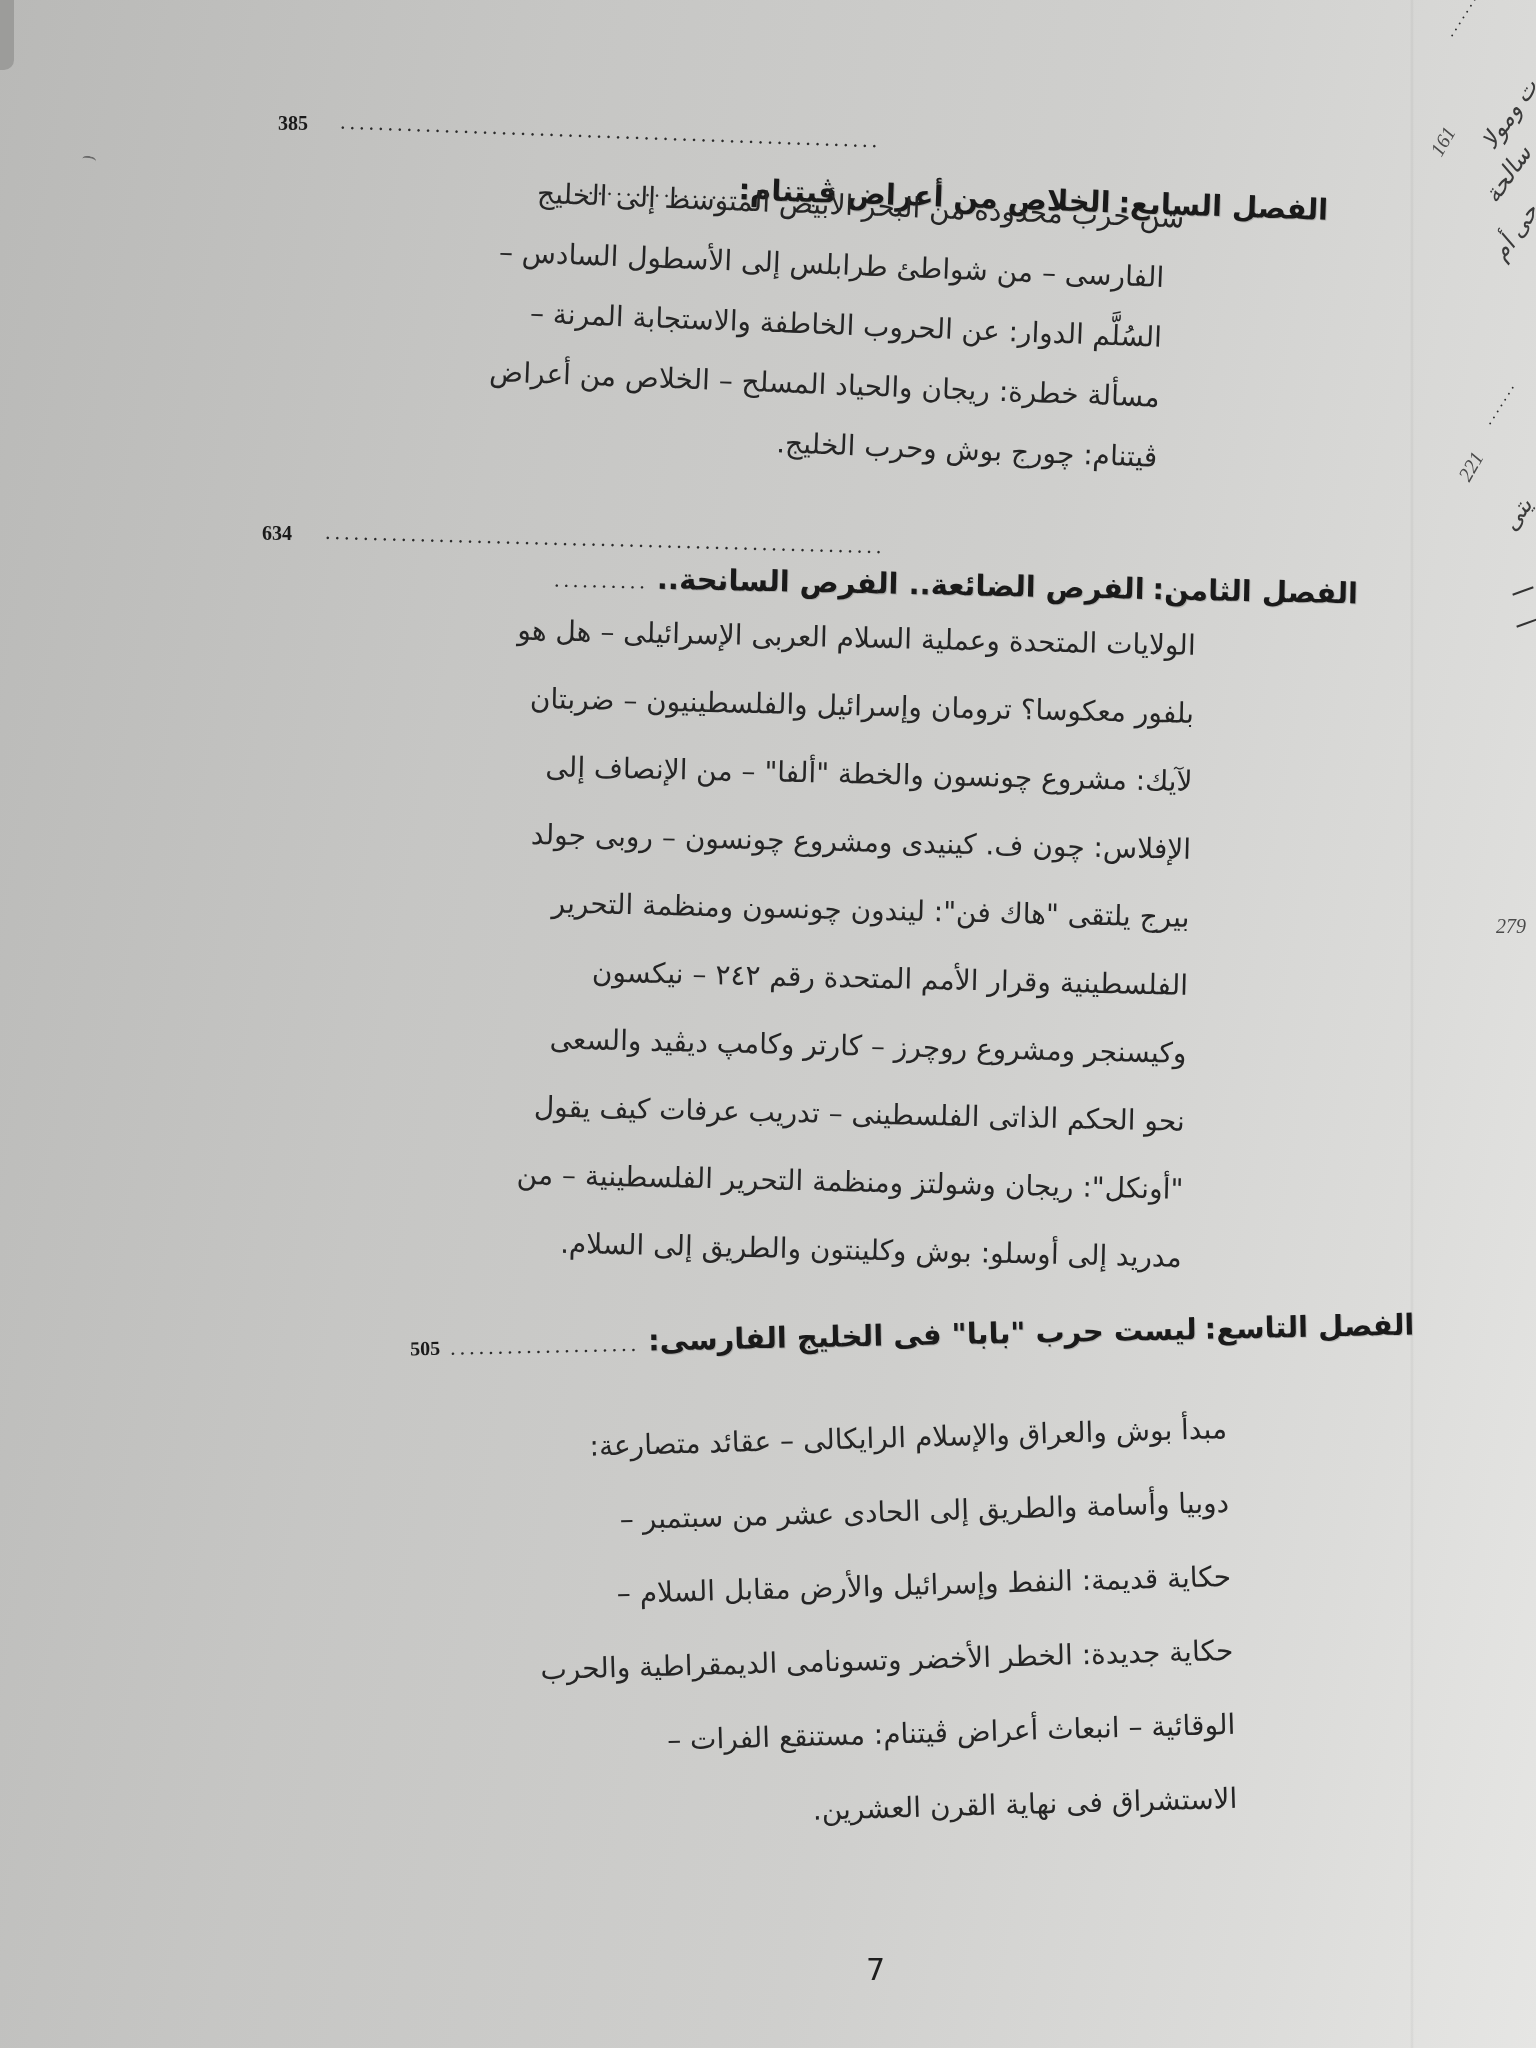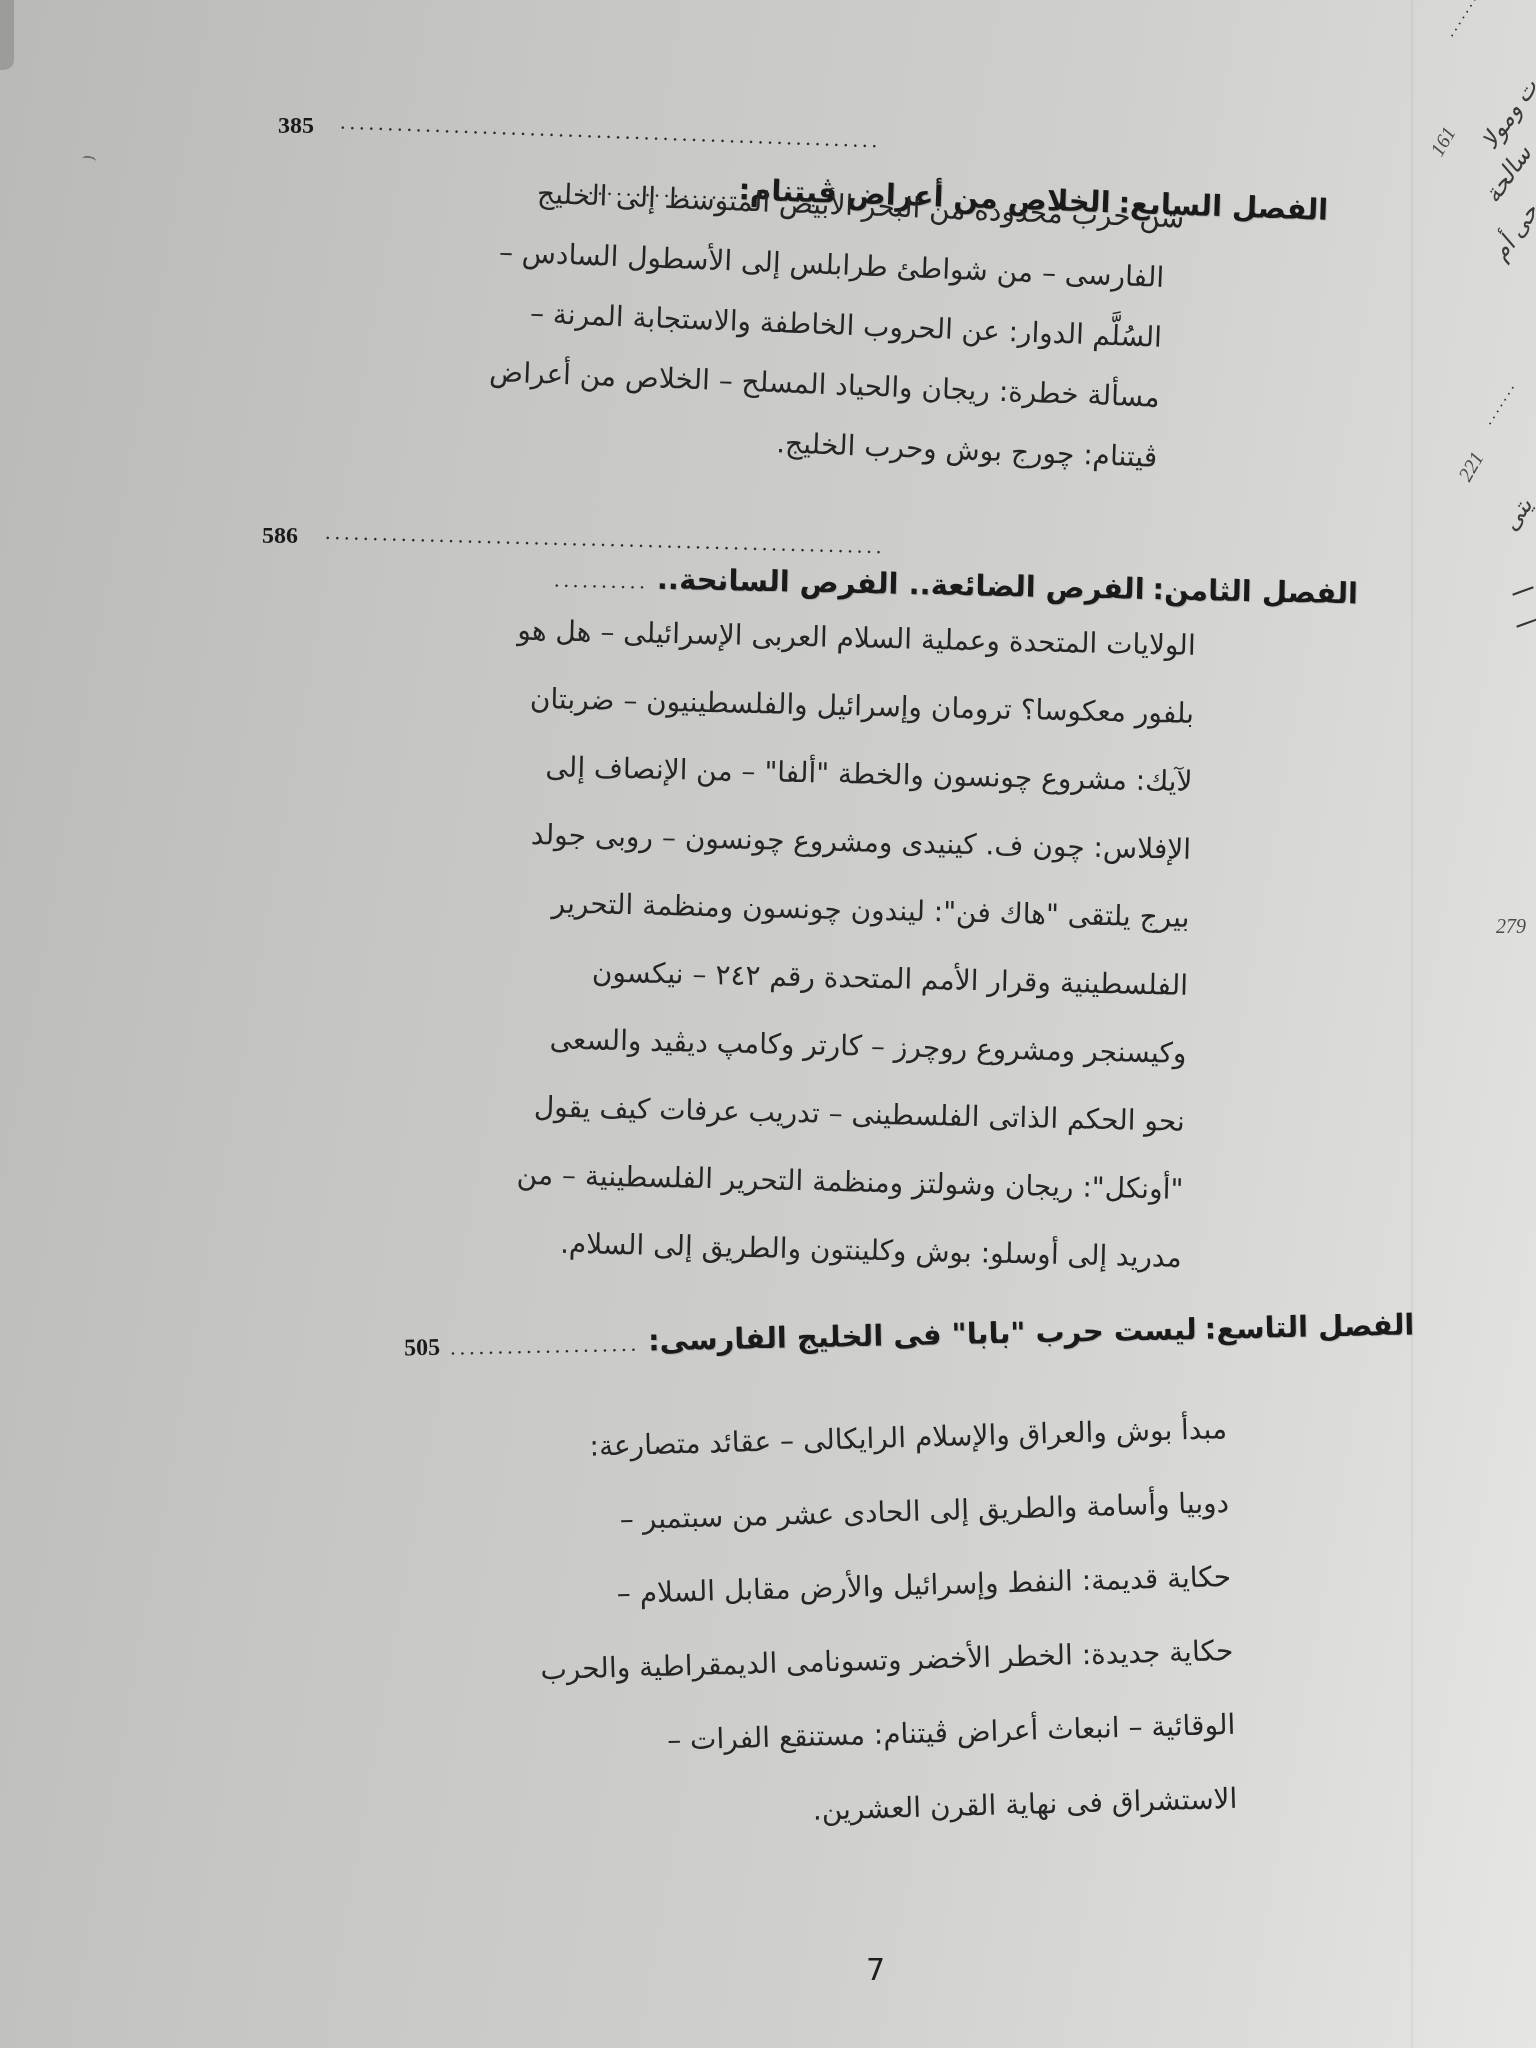--- a/index.html
+++ b/index.html
@@ -60,21 +60,21 @@
       font-family: "Liberation Serif", serif;
       font-size: 22px;
       letter-spacing: 4px;
       color: #2a2a2a;
       margin-right: 8px;
     }
     .page-number-right {
       position: absolute;
       font-family: "Liberation Serif", serif;
       font-weight: bold;
-      font-size: 24px;
+      font-size: 20px;
       color: #1a1a1a;
     }
     .dots-line {
       position: absolute;
       font-family: "Liberation Serif", serif;
       font-size: 22px;
       letter-spacing: 4px;
       color: #2a2a2a;
       white-space: nowrap;
     }
@@ -148,21 +148,21 @@
     <div class="body-lines" style="right:368px; top:188px; transform:rotate(2.2deg); transform-origin:right top; line-height:60px;">
       <span class="body-line" style="margin-right:-18px;">شن حرب محدودة من البحر الأبيض المتوسط إلى الخليج</span>
       <span class="body-line">الفارسى  – من شواطئ طرابلس إلى الأسطول السادس –</span>
       <span class="body-line">السُلَّم الدوار: عن الحروب الخاطفة والاستجابة المرنة –</span>
       <span class="body-line">مسألة خطرة: ريجان والحياد المسلح  – الخلاص من أعراض</span>
       <span class="body-line">ڤيتنام: چورج بوش وحرب الخليج.</span>
     </div>
   </div>
 
   <div>
-    <span class="page-number-right" style="left:262px; top:522px;">586</span>
+    <span class="page-number-right" style="left:262px; top:522px;">634</span>
     <span class="dots-line" style="left:325px; top:526px; transform:rotate(1.5deg);">...........................................................</span>
     <div class="heading-row" style="right:178px; top:568px; transform:rotate(1.2deg);">
       <span class="chapter-label">الفصل الثامن:</span>
       <span class="chapter-title">الفرص الضائعة.. الفرص السانحة..</span>
       <span class="leader-dots">..........</span>
     </div>
     <div class="body-lines" style="right:340px; top:612px; transform:rotate(1.3deg); transform-origin:right top; line-height:68px;">
       <span class="body-line">الولايات المتحدة وعملية السلام العربى الإسرائيلى  – هل هو</span>
       <span class="body-line">بلفور معكوسا؟ ترومان وإسرائيل والفلسطينيون  – ضربتان</span>
       <span class="body-line">لآيك: مشروع چونسون والخطة "ألفا"  – من الإنصاف إلى</span>

